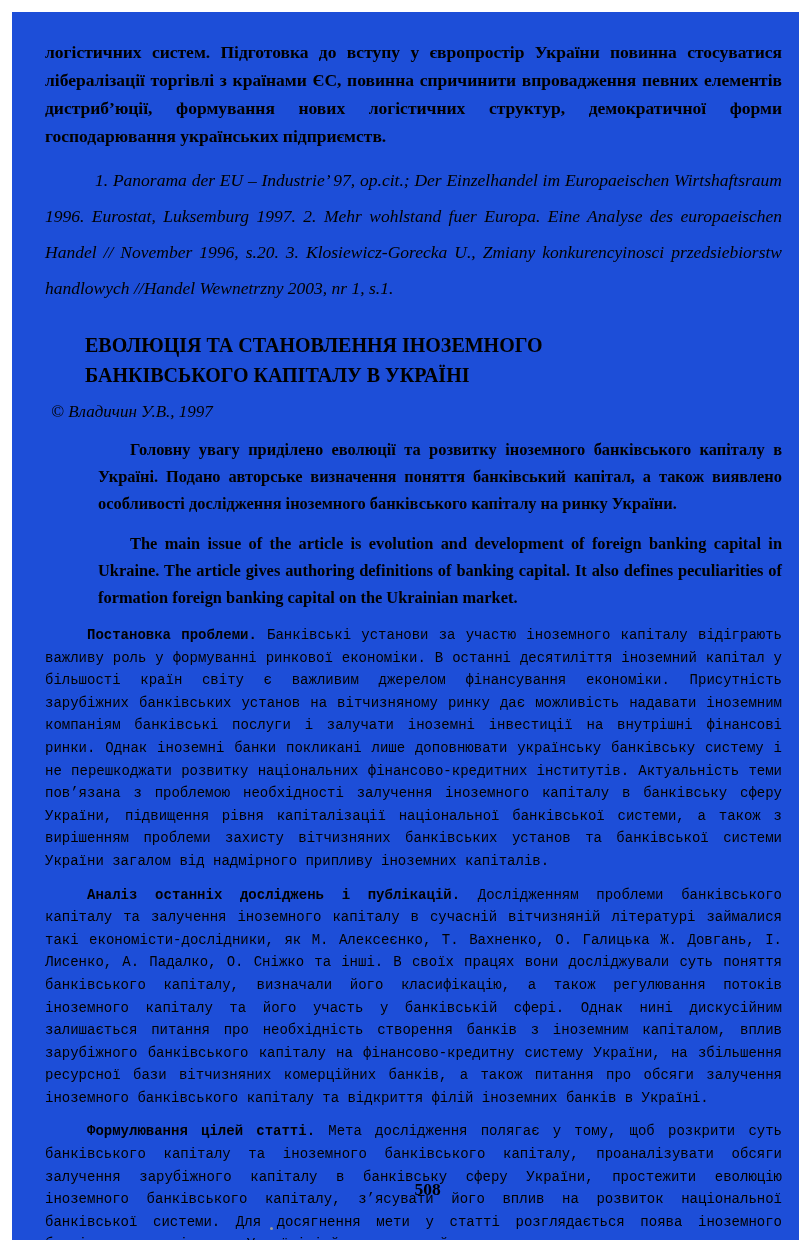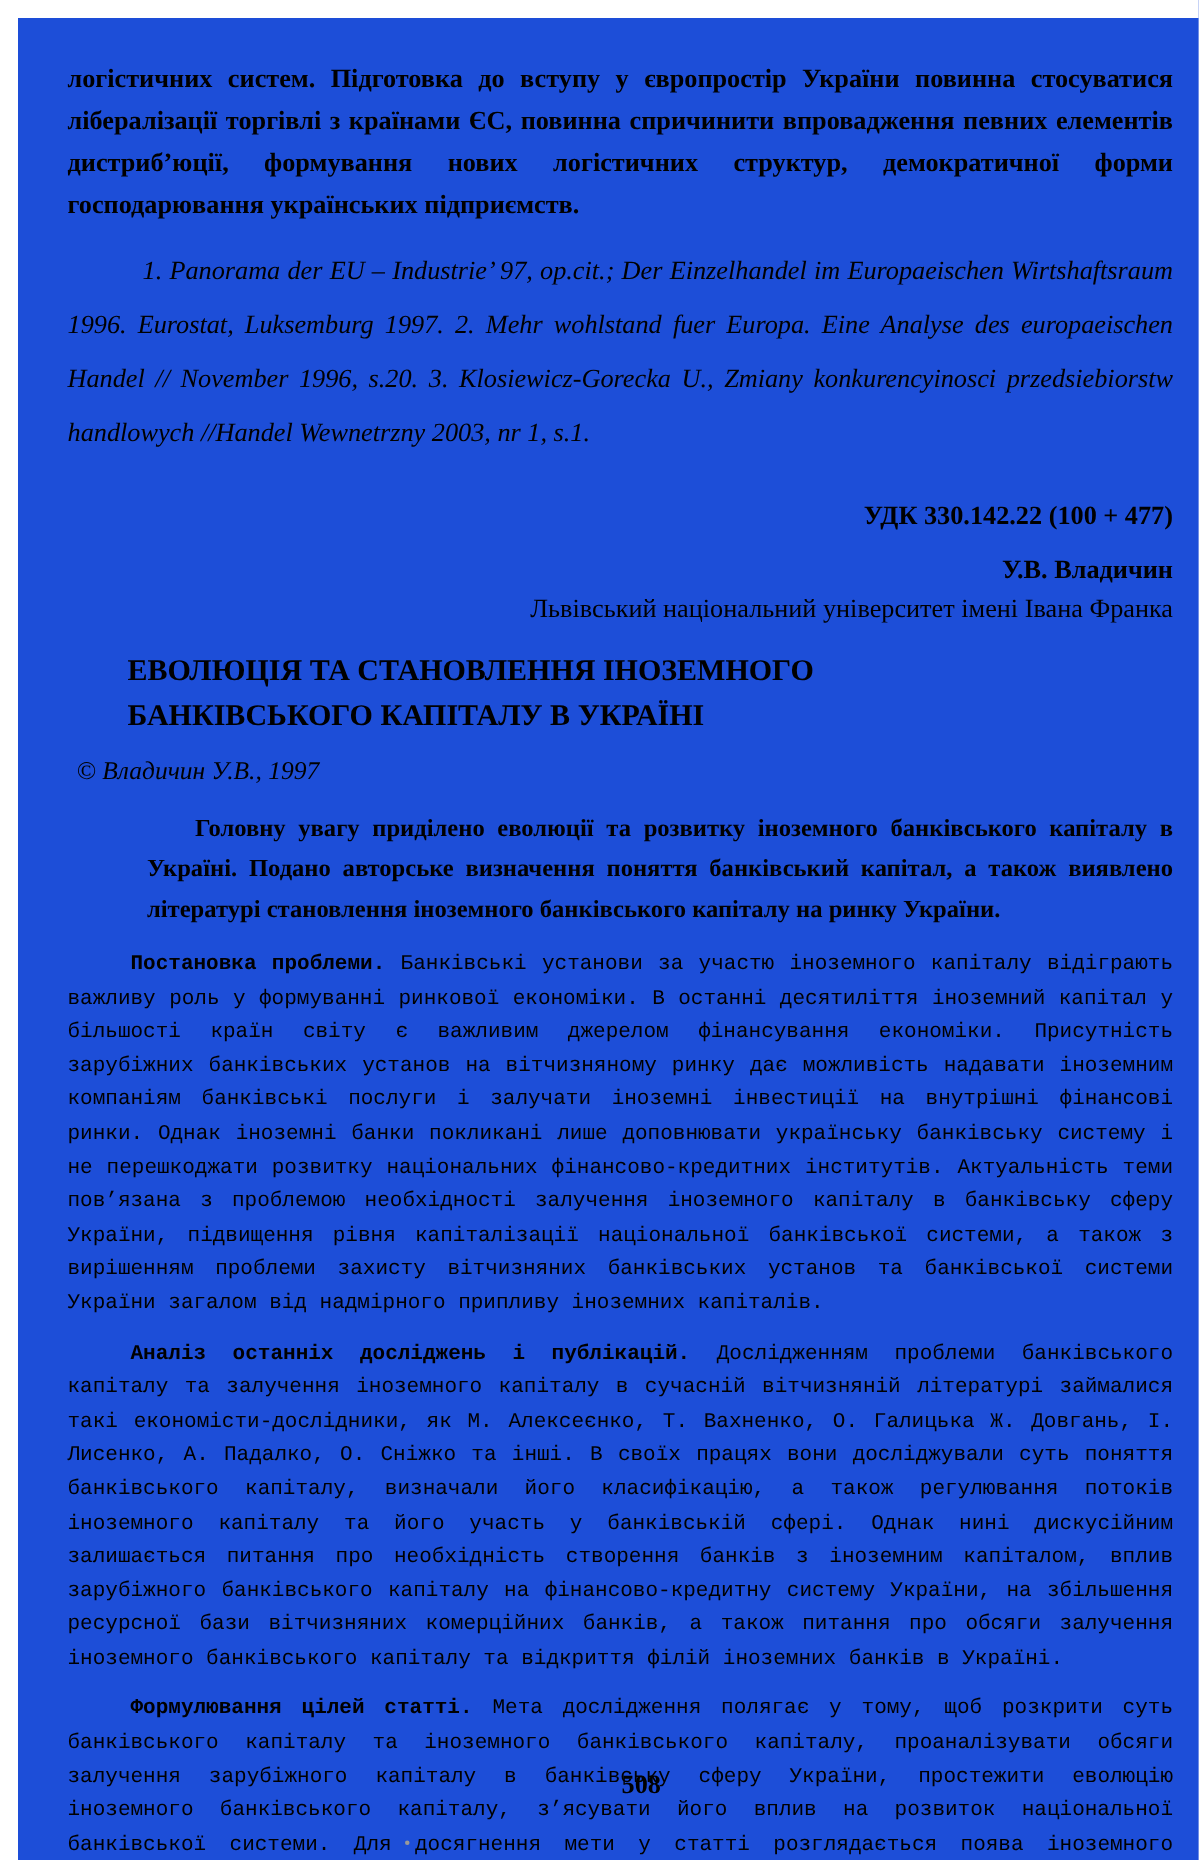--- a/index.html
+++ b/index.html
@@ -91,35 +91,31 @@
 </style>
 </head>
 <body>
 
 <div class="page">
 
   <p class="para top-para">логістичних систем. Підготовка до вступу у європростір України повинна стосуватися лібералізації торгівлі з країнами ЄС, повинна спричинити впровадження певних елементів дистриб’юції, формування нових логістичних структур, демократичної форми господарювання українських підприємств.</p>
 
   <p class="para references">1. Panorama der EU – Industrie’ 97, op.cit.; Der Einzelhandel im Europaeischen Wirtshaftsraum 1996. Eurostat, Luksemburg 1997. 2. Mehr wohlstand fuer Europa. Eine Analyse des europaeischen Handel // November 1996, s.20. 3. Klosiewicz-Gorecka U., Zmiany konkurencyinosci przedsiebiorstw handlowych //Handel Wewnetrzny 2003, nr 1, s.1.</p>
 
-  <div class="right-block">
-    <div class="udc">УДК 330.142.22 (100 + 477)</div>
-    <div class="author">У.В. Владичин</div>
-    <div class="affiliation">Львівський національний університет імені Івана Франка</div>
-  </div>
 
   <div class="article-title">
     <div>ЕВОЛЮЦІЯ ТА СТАНОВЛЕННЯ ІНОЗЕМНОГО</div>
     <div>БАНКІВСЬКОГО КАПІТАЛУ В УКРАЇНІ</div>
   </div>
 
   <div class="copyright">© Владичин У.В., 1997</div>
 
-  <p class="para abstract">Головну увагу приділено еволюції та розвитку іноземного банківського капіталу в Україні. Подано авторське визначення поняття банківський капітал, а також виявлено літературі становлення іноземного банківського капіталу на ринку України.</p>
+  <p class="para abstract">Головну увагу приділено еволюції та розвитку іноземного банківського капіталу в Україні. Подано авторське визначення поняття банківський капітал, а також виявлено особливості дослідження іноземного банківського капіталу на ринку України.</p>
 
+  <p class="para abstract">The main issue of the article is evolution and development of foreign banking capital in Ukraine. The article gives authoring definitions of banking capital. It also defines peculiarities of formation foreign banking capital on the Ukrainian market.</p>
 
   <p class="para body-para"><span class="lead">Постановка проблеми.</span> <span>Банківські установи за участю іноземного капіталу відіграють важливу роль у формуванні ринкової економіки. В останні десятиліття іноземний капітал у більшості країн світу є важливим джерелом фінансування економіки. Присутність зарубіжних банківських установ на вітчизняному ринку дає можливість надавати іноземним компаніям банківські послуги і залучати іноземні інвестиції на внутрішні фінансові ринки. Однак іноземні банки покликані лише доповнювати українську банківську систему і не перешкоджати розвитку національних фінансово-кредитних інститутів. Актуальність теми пов’язана з проблемою необхідності залучення іноземного капіталу в банківську сферу України, підвищення рівня капіталізації національної банківської системи, а також з вирішенням проблеми захисту вітчизняних банківських установ та банківської системи України загалом від надмірного припливу іноземних капіталів.</span></p>
 
   <p class="para body-para"><span class="lead">Аналіз останніх досліджень і публікацій.</span> <span>Дослідженням проблеми банківського капіталу та залучення іноземного капіталу в сучасній вітчизняній літературі займалися такі економісти-дослідники, як М. Алексеєнко, Т. Вахненко, О. Галицька Ж. Довгань, І. Лисенко, А. Падалко, О. Сніжко та інші. В своїх працях вони досліджували суть поняття банківського капіталу, визначали його класифікацію, а також регулювання потоків іноземного капіталу та його участь у банківській сфері. Однак нині дискусійним залишається питання про необхідність створення банків з іноземним капіталом, вплив зарубіжного банківського капіталу на фінансово-кредитну систему України, на збільшення ресурсної бази вітчизняних комерційних банків, а також питання про обсяги залучення іноземного банківського капіталу та відкриття філій іноземних банків в Україні.</span></p>
 
   <p class="para body-para"><span class="lead">Формулювання цілей статті.</span> <span>Мета дослідження полягає у тому, щоб розкрити суть банківського капіталу та іноземного банківського капіталу, проаналізувати обсяги залучення зарубіжного капіталу в банківську сферу України, простежити еволюцію іноземного банківського капіталу, з’ясувати його вплив на розвиток національної банківської системи. Для досягнення мети у статті розглядається поява іноземного банківського капіталу в Україні і його подальший розвиток</span></p>
 
   <div class="page-number">508</div>
   <div class="speck"></div>
 

